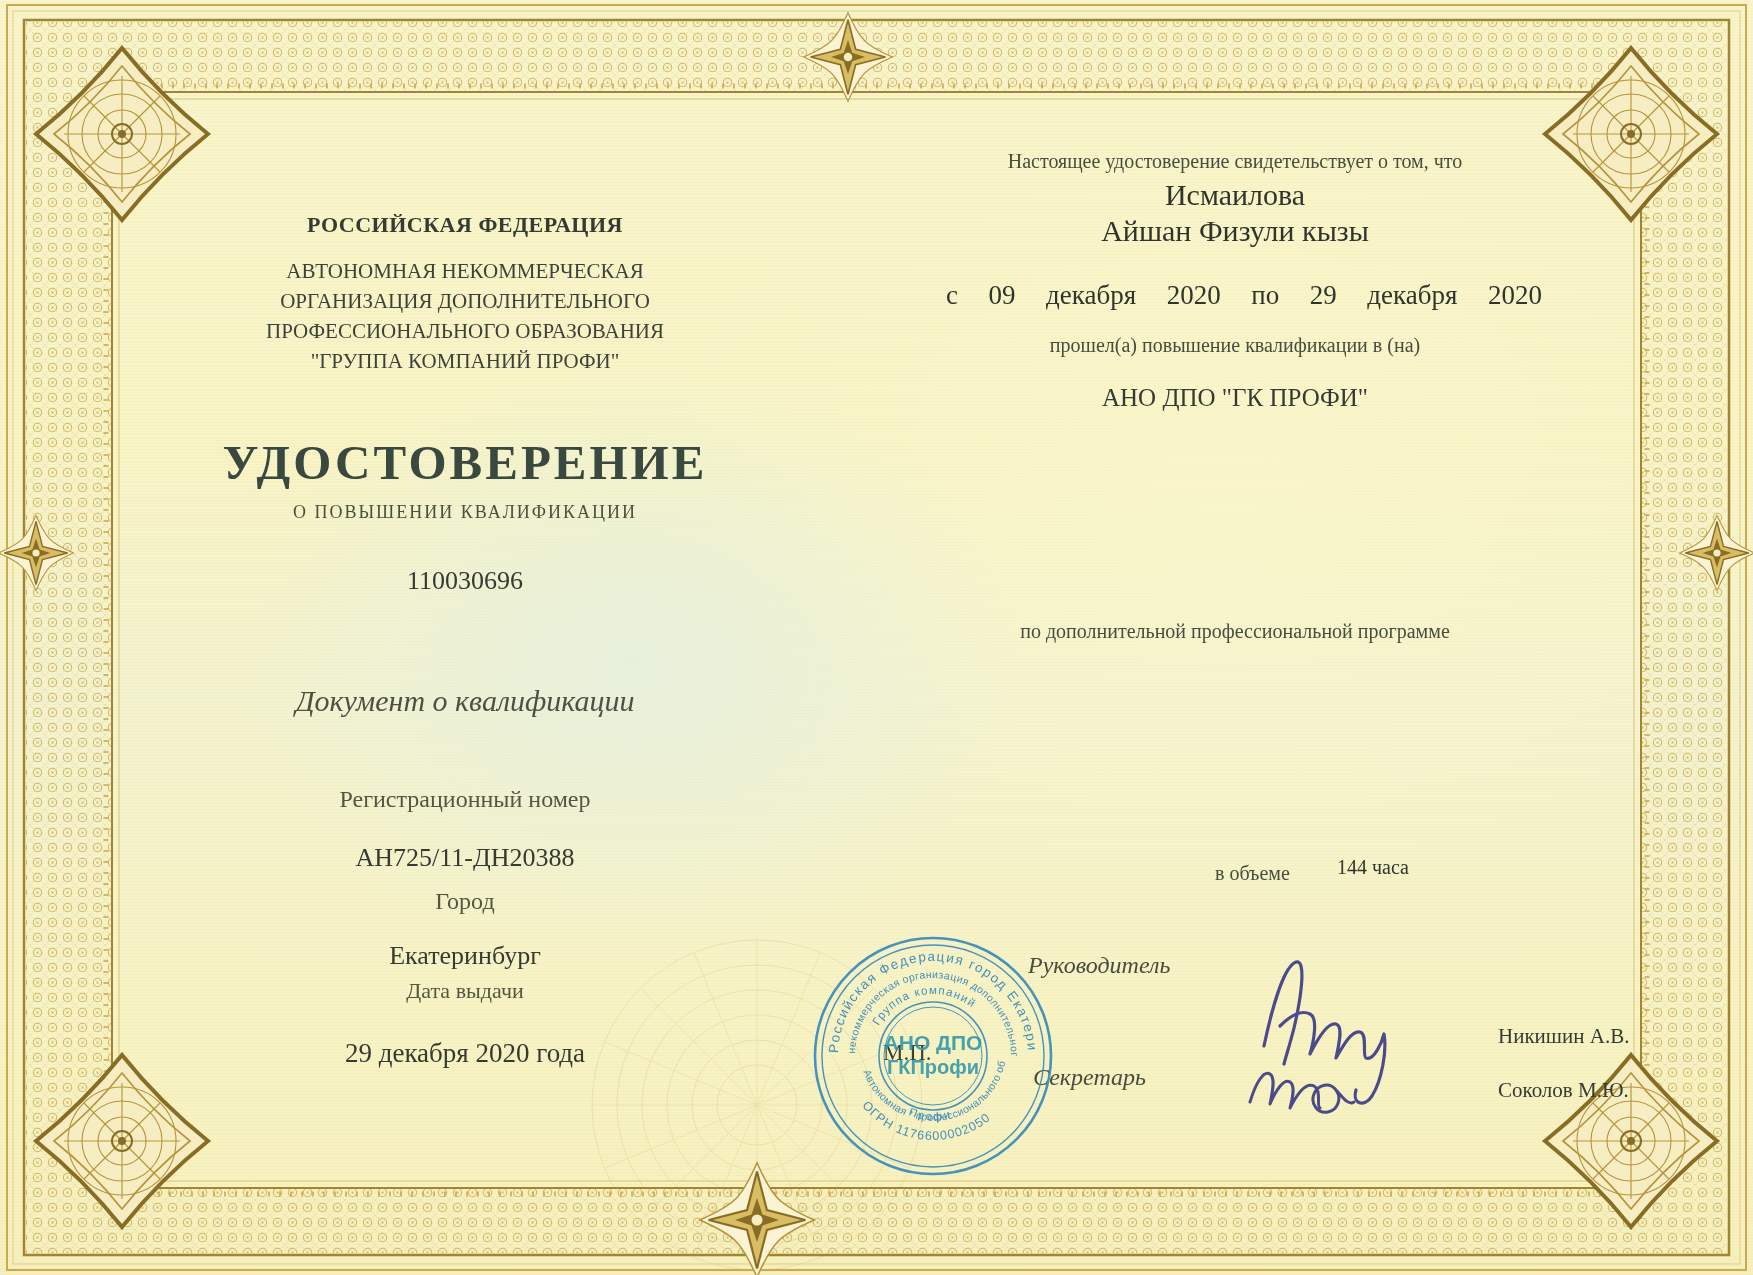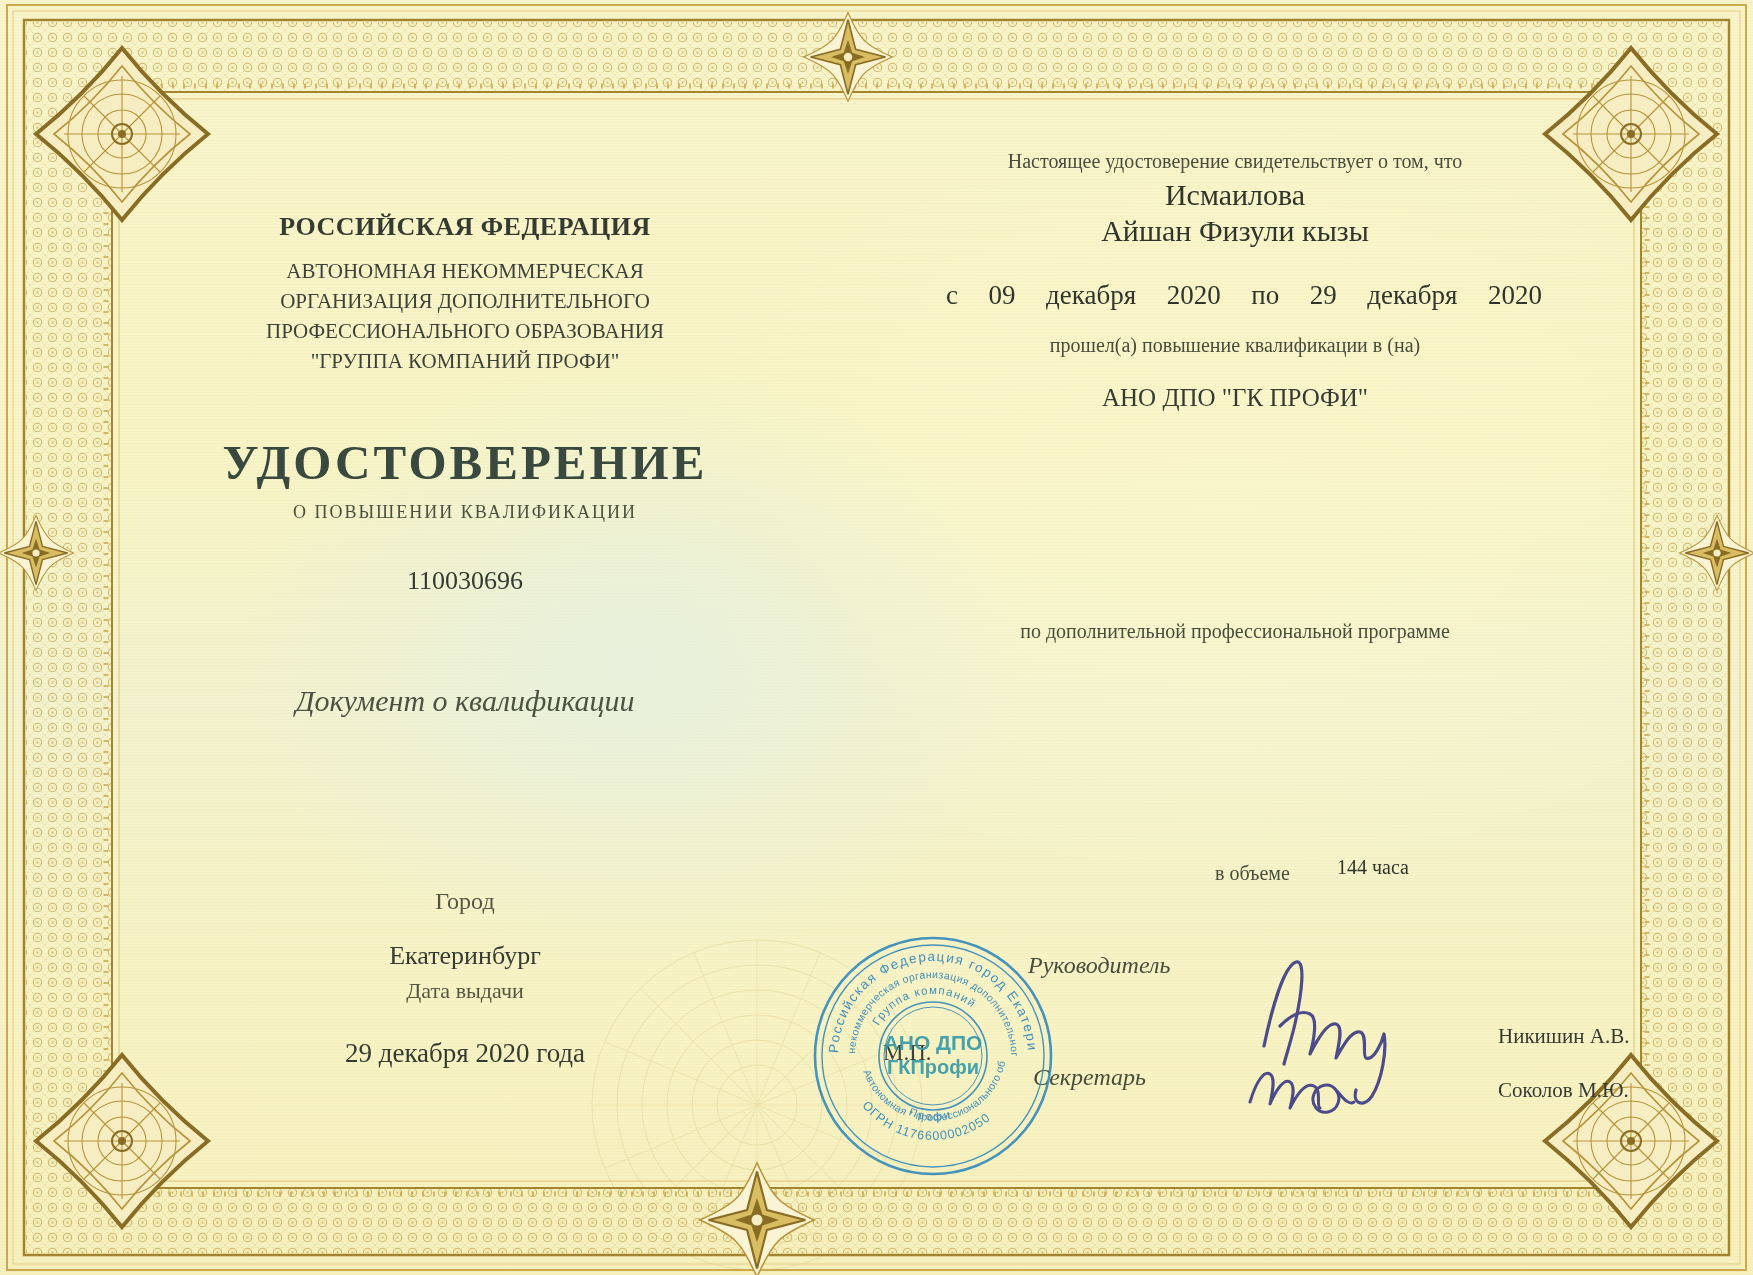--- a/index.html
+++ b/index.html
@@ -11,21 +11,21 @@
       radial-gradient(ellipse 800px 520px at 70% 40%, rgba(252,248,206,0.55), rgba(252,248,206,0) 75%),
       repeating-linear-gradient(0deg, rgba(203,188,120,0.07) 0 1px, rgba(0,0,0,0) 1px 3px),
       linear-gradient(180deg,#f9f5cb 0%,#f8f4c6 35%,#f4f3cf 55%,#f8f3c4 80%,#f6f0bd 100%);
   }
   .abs{position:absolute;}
   .ctr{text-align:center;}
   .frame,.stamp,.sig,.wm{position:absolute;pointer-events:none;}
   .frame{left:0;top:0;}
   
   .leftcol{left:205px;width:520px;}
-  .country{top:212px;font-size:26px;font-weight:bold;letter-spacing:0.5px;color:#343b33;}
+  .country{top:212px;font-size:22px;font-weight:bold;letter-spacing:0.5px;color:#343b33;}
   .org{top:256px;font-size:21px;line-height:30px;white-space:pre-line;color:#3c4239;}
   .doctitle{top:434px;font-size:49px;font-weight:bold;letter-spacing:3px;color:#39493f;}
   .docsub{top:502px;font-size:18px;letter-spacing:2px;text-transform:uppercase;color:#49513e;}
   .docnum{top:566px;font-size:26px;color:#343b33;}
   .dockind{top:684px;font-size:30px;font-style:italic;color:#4b5244;}
   .reglabel{top:786px;font-size:24px;color:#535741;}
   .regnum{top:843px;font-size:26px;color:#343b33;}
   .citylabel{top:888px;font-size:24px;color:#535741;}
   .city{top:941px;font-size:26px;color:#343b33;}
   .datelabel{top:978px;font-size:22px;color:#535741;}
@@ -116,20 +116,22 @@
 
   <div class="abs ctr leftcol country">РОССИЙСКАЯ ФЕДЕРАЦИЯ</div>
   <div class="abs ctr leftcol org">АВТОНОМНАЯ НЕКОММЕРЧЕСКАЯ
 ОРГАНИЗАЦИЯ ДОПОЛНИТЕЛЬНОГО
 ПРОФЕССИОНАЛЬНОГО ОБРАЗОВАНИЯ
 "ГРУППА КОМПАНИЙ ПРОФИ"</div>
   <div class="abs ctr leftcol doctitle">УДОСТОВЕРЕНИЕ</div>
   <div class="abs ctr leftcol docsub">о повышении квалификации</div>
   <div class="abs ctr leftcol docnum">110030696</div>
   <div class="abs ctr leftcol dockind">Документ о квалификации</div>
+  <div class="abs ctr leftcol reglabel">Регистрационный номер</div>
+  <div class="abs ctr leftcol regnum">АН725/11-ДН20388</div>
   <div class="abs ctr leftcol citylabel">Город</div>
   <div class="abs ctr leftcol city">Екатеринбург</div>
   <div class="abs ctr leftcol datelabel">Дата выдачи</div>
   <div class="abs ctr leftcol issuedate">29 декабря 2020 года</div>
 
   <div class="abs ctr rightcol intro">Настоящее удостоверение свидетельствует о том, что</div>
   <div class="abs ctr rightcol surname">Исмаилова</div>
   <div class="abs ctr rightcol givenname">Айшан Физули кызы</div>
 
   <div class="abs daterow">

